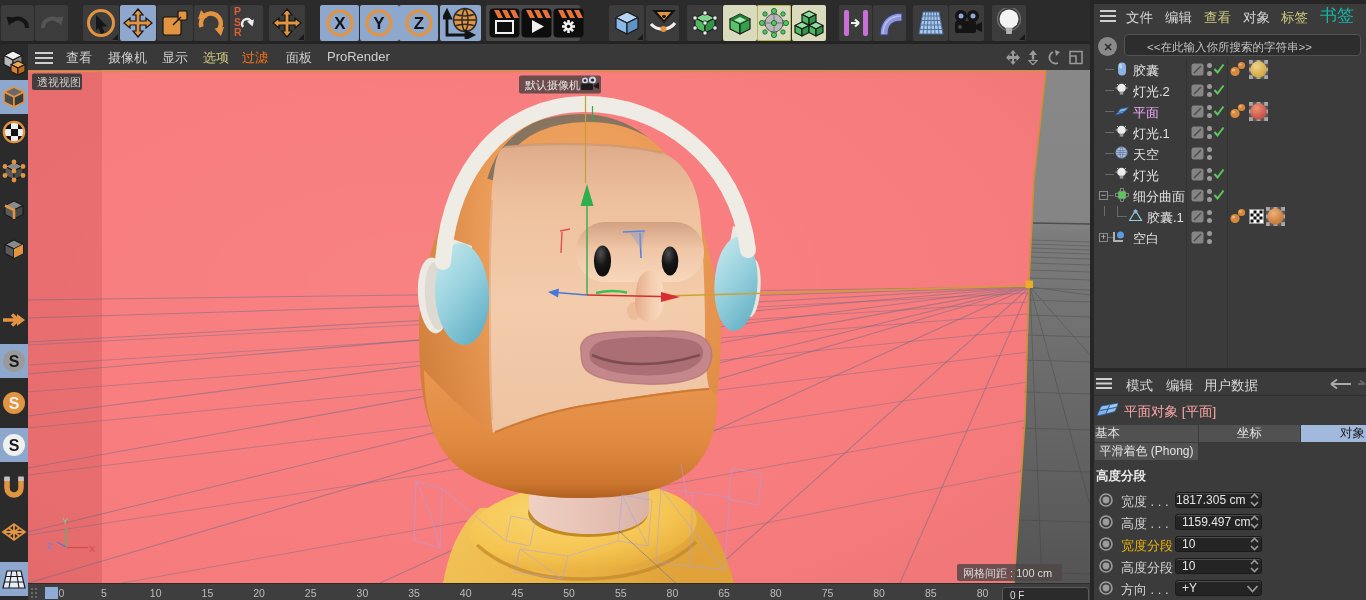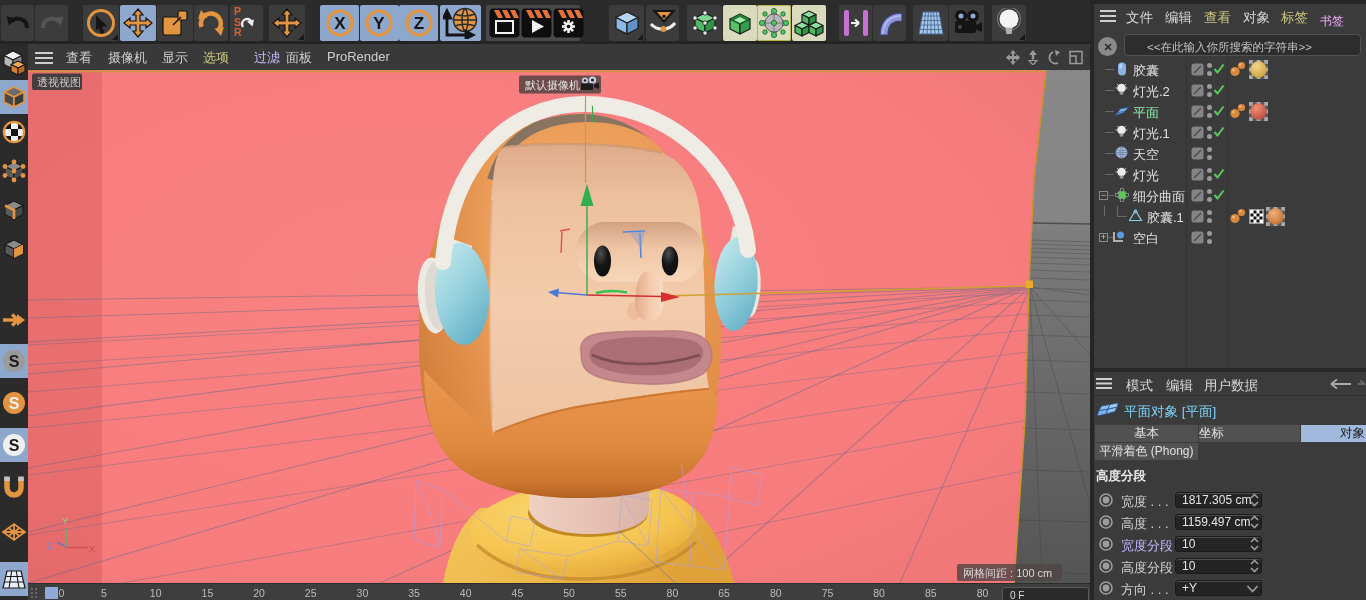--- a/index.html
+++ b/index.html
@@ -391,21 +391,21 @@
         <path d="M10.7,5 L8,22 M15.3,5 L18,22 M5.2,10.5 L20.8,10.5 M4,16 L22,16" stroke="#1a1a1a" stroke-width="1.1" fill="none"></path>
       </svg>
     </div>
   </div>
 <div id="vpmenu">
     <div style="position:absolute;left:7px;top:8px;width:18px;height:2px;background:#cfcfcf;box-shadow:0 5px 0 #cfcfcf,0 10px 0 #cfcfcf"></div>
     <span style="left:38px;color:#cfcfcf">查看</span>
     <span style="left:80px;color:#cfcfcf">摄像机</span>
     <span style="left:134px;color:#cfcfcf">显示</span>
     <span style="left:175px;color:#ccc87e">选项</span>
-    <span style="left:226px;color:#c4b5fd">过滤</span>
+    <span style="left:214px;color:#f97316">过滤</span>
     <span style="left:258px;color:#cfcfcf">面板</span>
     <span style="left:299px;color:#cfcfcf">ProRender</span>
     <svg style="position:absolute;left:978px;top:6px" width="80" height="15" viewBox="0 0 80 15">
 <g fill="#9a9a9a">
         <path d="M7 0 L10 3.5 L8 3.5 L8 6 L10.5 6 L10.5 4 L14 7.5 L10.5 11 L10.5 9 L8 9 L8 11.5 L10 11.5 L7 15 L4 11.5 L6 11.5 L6 9 L3.5 9 L3.5 11 L0 7.5 L3.5 4 L3.5 6 L6 6 L6 3.5 L4 3.5 Z"></path>
 <path d="M27 0 L31 5 L28.2 5 L28.2 9.5 L25.8 9.5 L25.8 5 L23 5 Z"></path>
         <path d="M27 15 L23 10.5 L31 10.5 Z" fill="none" stroke="#9a9a9a" stroke-width="1.2"></path>
 <path d="M47 2 A 5.5 5.5 0 1 0 52 13" fill="none" stroke="#9a9a9a" stroke-width="1.8"></path>
         <path d="M49 0 L54 2 L50 6 Z"></path>
 <rect x="64" y="1.5" width="12" height="12" fill="none" stroke="#9a9a9a" stroke-width="1.5"></rect>
@@ -668,21 +668,21 @@
     <div style="position:absolute;left:974px;top:2.5px;width:87px;height:16px;background:#2b2b2b;border:1px solid #5a5a5a;border-radius:3px;color:#dcdcdc;font-size:10px;padding:2px 0 0 7px">0 F</div>
   </div>
 <div id="rightpanel">
     <div style="position:absolute;left:0;top:0;width:272px;height:4px;background:#262626"></div>
     <div style="position:absolute;left:6px;top:10px;width:16px;height:2px;background:#cfcfcf;box-shadow:0 5px 0 #cfcfcf,0 10px 0 #cfcfcf"></div>
     <div style="position:absolute;left:32px;top:9px;font-size:13.5px;color:#d6d6d6">文件</div>
     <div style="position:absolute;left:71px;top:9px;font-size:13.5px;color:#d6d6d6">编辑</div>
     <div style="position:absolute;left:110px;top:9px;font-size:13.5px;color:#ccc87e">查看</div>
     <div style="position:absolute;left:149px;top:9px;font-size:13.5px;color:#d6d6d6">对象</div>
     <div style="position:absolute;left:187px;top:9px;font-size:13.5px;color:#ccc87e">标签</div>
-    <div style="position:absolute;left:226px;top:13px;font-size:12px;color:#f0abfc">书签</div>
+    <div style="position:absolute;left:226px;top:4px;font-size:17px;color:#14b8a6">书签</div>
     <div style="position:absolute;left:4px;top:37px;width:19px;height:19px;border-radius:50%;background:#8a8a8a"></div>
     <div style="position:absolute;left:9.5px;top:41px;font-size:11px;color:#2b2b2b;font-weight:bold">✕</div>
     <div style="position:absolute;left:30px;top:34px;width:237px;height:22px;background:#2d2d2d;border:1px solid #525252;border-radius:4px"></div>
     <div style="position:absolute;left:53px;top:40px;font-size:11.5px;color:#c2c2c2">&lt;&lt;在此输入你所搜索的字符串&gt;&gt;</div>
     <div style="position:absolute;left:92px;top:58px;width:1px;height:310px;background:#333"></div>
     <div style="position:absolute;left:133px;top:58px;width:1px;height:310px;background:#333"></div>
     <div id="tree">
       <div style="position:absolute;left:11px;top:69.0px;width:9px;height:1px;background:#6a6a6a"></div>
       <svg style="position:absolute;left:21px;top:62.0px" width="14" height="14" viewBox="0 0 14 14">
         <rect x="3" y="0.5" width="8" height="13" rx="4" fill="#8ab2e2"></rect>
@@ -740,21 +740,21 @@
       <div style="position:absolute;left:113px;top:84.0px;width:5px;height:5px;border-radius:50%;background:#9a9a9a"></div>
       <div style="position:absolute;left:113px;top:91.5px;width:5px;height:5px;border-radius:50%;background:#9a9a9a"></div>
       <svg style="position:absolute;left:119px;top:84.0px" width="12" height="12" viewBox="0 0 12 12">
         <path d="M1.5 6 L4.5 9.5 L10.5 1.5" stroke="#5ec85e" stroke-width="2" fill="none"></path>
       </svg>
       <div style="position:absolute;left:11px;top:111.0px;width:9px;height:1px;background:#6a6a6a"></div>
       <svg style="position:absolute;left:21px;top:104.0px" width="14" height="14" viewBox="0 0 14 14">
         <polygon points="0.5,11 8,9 13.5,3.5 5.5,5" fill="#6ba4e8" stroke="#2d5694" stroke-width="0.9"></polygon>
         <polygon points="2.5,8.7 10,7 13.5,3.5 5.5,5" fill="#83b8f0" stroke="#2d5694" stroke-width="0.7"></polygon>
       </svg>
-      <div style="position:absolute;left:39px;top:103.5px;font-size:13px;color:#86efac">平面</div>
+      <div style="position:absolute;left:39px;top:103.5px;font-size:13px;color:#f0abfc">平面</div>
       <svg style="position:absolute;left:97px;top:104.5px" width="13" height="13" viewBox="0 0 13 13">
         <rect x="0.5" y="0.5" width="12" height="12" rx="2.5" fill="#848484"></rect>
         <line x1="3" y1="10" x2="10" y2="3" stroke="#4a4a4a" stroke-width="1.4"></line>
       </svg>
       <div style="position:absolute;left:113px;top:105.0px;width:5px;height:5px;border-radius:50%;background:#9a9a9a"></div>
       <div style="position:absolute;left:113px;top:112.5px;width:5px;height:5px;border-radius:50%;background:#9a9a9a"></div>
       <svg style="position:absolute;left:119px;top:105.0px" width="12" height="12" viewBox="0 0 12 12">
         <path d="M1.5 6 L4.5 9.5 L10.5 1.5" stroke="#5ec85e" stroke-width="2" fill="none"></path>
       </svg>
       <svg style="position:absolute;left:136px;top:103.0px" width="17" height="17" viewBox="0 0 17 17">
@@ -926,49 +926,49 @@
         <path d="M1 6 L21 6 M1 6 L7 1.5 M1 6 L7 10.5" stroke="#aaa" stroke-width="1.8" fill="none"></path>
         <path d="M28 6 L35 6 M35 6 L30 2.5" stroke="#666" stroke-width="1.8" fill="none"></path>
       </svg>
       <div style="position:absolute;left:0;top:395px;width:272px;height:1px;background:#2e2e2e"></div>
       <svg style="position:absolute;left:2px;top:402px" width="22" height="17" viewBox="0 0 22 17">
         <polygon points="1,14 10,12 12,7 3,8.5" fill="#7db0e8" stroke="#2d5694" stroke-width="0.8"></polygon>
         <polygon points="10,12 19,9.5 21,5 12,7" fill="#8fc0f0" stroke="#2d5694" stroke-width="0.8"></polygon>
         <polygon points="3,8.5 12,7 14,2.5 5.5,4" fill="#8fc0f0" stroke="#2d5694" stroke-width="0.8"></polygon>
         <polygon points="12,7 21,5 22.5,1 14,2.5" fill="#a0ccf4" stroke="#2d5694" stroke-width="0.8"></polygon>
       </svg>
-      <div style="position:absolute;left:30px;top:403px;font-size:13.5px;color:#7dd3fc">平面对象 [平面]</div>
-      <div style="position:absolute;left:1px;top:425px;width:103px;height:17px;background:#515151;color:#e2e2e2;font-size:12.5px;text-align:center;line-height:17px">基本</div>
-      <div style="position:absolute;left:105px;top:425px;width:101px;height:17px;background:#515151;color:#e2e2e2;font-size:12.5px;text-align:left;line-height:17px">坐标</div>
+      <div style="position:absolute;left:30px;top:403px;font-size:13.5px;color:#fca5a5">平面对象 [平面]</div>
+      <div style="position:absolute;left:1px;top:425px;width:103px;height:17px;background:#515151;color:#e2e2e2;font-size:12.5px;line-height:17px">基本</div>
+      <div style="position:absolute;left:105px;top:425px;width:101px;height:17px;background:#515151;color:#e2e2e2;font-size:12.5px;text-align:center;line-height:17px">坐标</div>
       <div style="position:absolute;left:207px;top:425px;width:65px;height:17px;background:#a2b9de;color:#1a1a1a;font-size:12.5px;line-height:17px;padding-left:39px">对象</div>
       <div style="position:absolute;left:1px;top:443px;width:103px;height:17px;background:#515151;color:#e2e2e2;font-size:12px;text-align:center;line-height:16px">平滑着色 (Phong)</div>
       <div style="position:absolute;left:2px;top:468px;font-size:12.5px;font-weight:bold;color:#eaeaea">高度分段</div>
       <svg style="position:absolute;left:5px;top:493px" width="14" height="14" viewBox="0 0 14 14">
         <circle cx="7" cy="7" r="6" fill="none" stroke="#9c9c9c" stroke-width="1.6"></circle>
         <circle cx="7" cy="7" r="3.4" fill="#9c9c9c"></circle>
       </svg>
       <div style="position:absolute;left:27px;top:492.5px;font-size:13px;color:#d2d2d2">宽度 . . .</div>
-      <div style="position:absolute;left:81px;top:492px;width:87px;height:16px;background:#242424;border:1px solid #1a1a1a;box-shadow:0 1px 0 #4e4e4e inset;border-radius:3px;color:#e6e6e6;font-size:12px;line-height:15px;padding-left:6px">1817.305 cm</div>
+      <div style="position:absolute;left:81px;top:492px;width:87px;height:16px;background:#242424;border:1px solid #1a1a1a;box-shadow:0 1px 0 #4e4e4e inset;border-radius:3px;color:#e6e6e6;font-size:12px;line-height:15px;">1817.305 cm</div>
       <svg style="position:absolute;left:155px;top:493px" width="11" height="14" viewBox="0 0 11 14">
         <path d="M2 5 L5.5 1.5 L9 5 M2 9 L5.5 12.5 L9 9" stroke="#9a9a9a" stroke-width="1.6" fill="none"></path>
       </svg>
       <svg style="position:absolute;left:5px;top:515px" width="14" height="14" viewBox="0 0 14 14">
         <circle cx="7" cy="7" r="6" fill="none" stroke="#9c9c9c" stroke-width="1.6"></circle>
         <circle cx="7" cy="7" r="3.4" fill="#9c9c9c"></circle>
       </svg>
       <div style="position:absolute;left:27px;top:514.5px;font-size:13px;color:#d2d2d2">高度 . . .</div>
       <div style="position:absolute;left:81px;top:514px;width:87px;height:16px;background:#242424;border:1px solid #1a1a1a;box-shadow:0 1px 0 #4e4e4e inset;border-radius:3px;color:#e6e6e6;font-size:12px;line-height:15px;padding-left:6px">1159.497 cm</div>
       <svg style="position:absolute;left:155px;top:515px" width="11" height="14" viewBox="0 0 11 14">
         <path d="M2 5 L5.5 1.5 L9 5 M2 9 L5.5 12.5 L9 9" stroke="#9a9a9a" stroke-width="1.6" fill="none"></path>
       </svg>
       <svg style="position:absolute;left:5px;top:537px" width="14" height="14" viewBox="0 0 14 14">
         <circle cx="7" cy="7" r="6" fill="none" stroke="#9c9c9c" stroke-width="1.6"></circle>
         <circle cx="7" cy="7" r="3.4" fill="#9c9c9c"></circle>
       </svg>
-      <div style="position:absolute;left:27px;top:536.5px;font-size:13px;color:#c4b5fd">宽度分段</div>
+      <div style="position:absolute;left:27px;top:536.5px;font-size:13px;color:#eab308">宽度分段</div>
       <div style="position:absolute;left:81px;top:536px;width:87px;height:16px;background:#242424;border:1px solid #1a1a1a;box-shadow:0 1px 0 #4e4e4e inset;border-radius:3px;color:#e6e6e6;font-size:12px;line-height:15px;padding-left:6px">10</div>
       <svg style="position:absolute;left:155px;top:537px" width="11" height="14" viewBox="0 0 11 14">
         <path d="M2 5 L5.5 1.5 L9 5 M2 9 L5.5 12.5 L9 9" stroke="#9a9a9a" stroke-width="1.6" fill="none"></path>
       </svg>
       <svg style="position:absolute;left:5px;top:559px" width="14" height="14" viewBox="0 0 14 14">
         <circle cx="7" cy="7" r="6" fill="none" stroke="#9c9c9c" stroke-width="1.6"></circle>
         <circle cx="7" cy="7" r="3.4" fill="#9c9c9c"></circle>
       </svg>
       <div style="position:absolute;left:27px;top:558.5px;font-size:13px;color:#d2d2d2">高度分段</div>
       <div style="position:absolute;left:81px;top:558px;width:87px;height:16px;background:#242424;border:1px solid #1a1a1a;box-shadow:0 1px 0 #4e4e4e inset;border-radius:3px;color:#e6e6e6;font-size:12px;line-height:15px;padding-left:6px">10</div>

